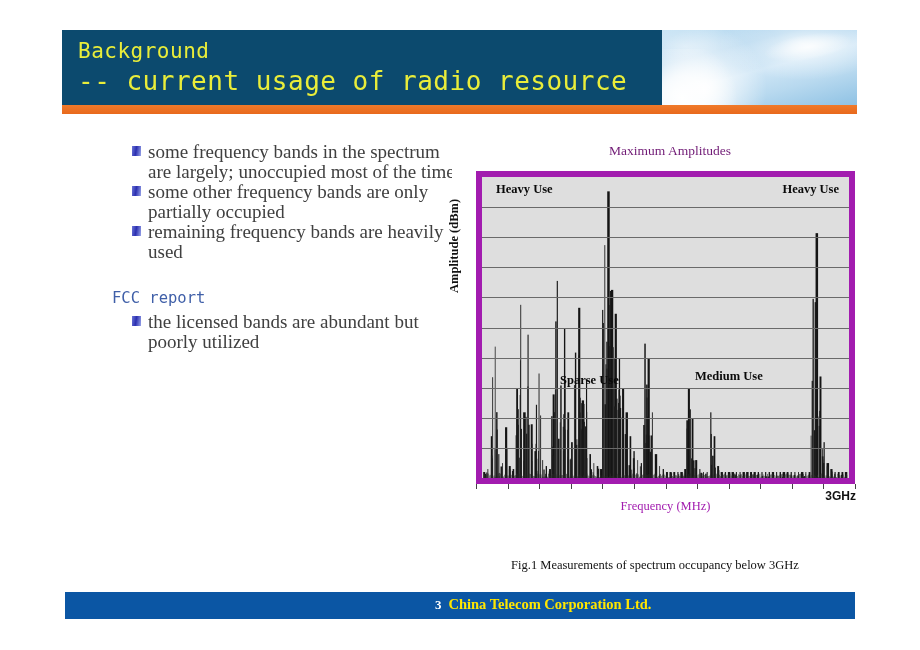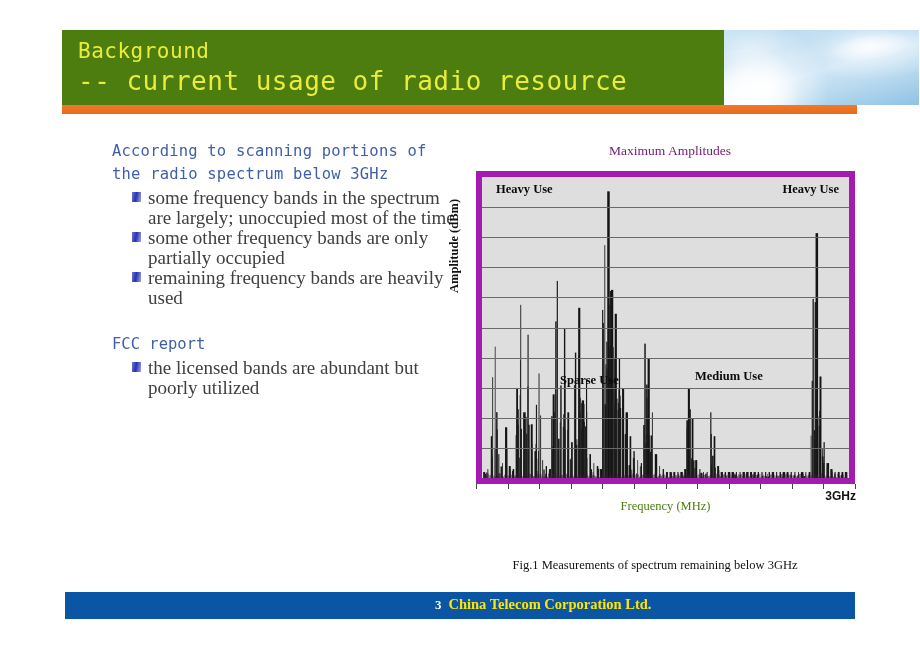--- a/index.html
+++ b/index.html
@@ -6,22 +6,22 @@
   body{
     width:920px;height:650px;
     background:#ffffff;
     font-family:"Liberation Serif",serif;
     overflow:hidden;
     position:relative;
   }
 
   
   #header-band{
-    position:absolute;left:62px;top:30px;width:857px;height:75px;
-    background:#4d7c0f;
+    position:absolute;left:62px;top:30px;width:795px;height:75px;
+    background:#0c4a6e;
     box-sizing:border-box;
   }
   #header-band .title-wrap{
     position:absolute;left:16px;top:6px;
     font-family:"DejaVu Sans Mono","Liberation Mono",monospace;
     color:#e9ed3a;
     font-size:21px;
     line-height:30px;
     letter-spacing:0.5px;
     font-weight:500;
@@ -114,21 +114,21 @@
     font-size:12.5px;color:#0a0a0a;z-index:5;
   }
   #annot-heavy-left{left:14px;top:5px;}
   #annot-heavy-right{right:10px;top:5px;}
   #annot-sparse{left:78px;top:196px;}
   #annot-medium{left:213px;top:192px;}
   #x-ticks{position:absolute;left:24px;right:3px;top:341px;height:6px;}
   #x-ticks i{position:absolute;top:0;width:1px;height:5px;background:#444;}
   #x-axis-label{
     position:absolute;left:24px;right:3px;top:356px;text-align:center;
-    font-family:"Liberation Serif",serif;font-size:12.5px;color:#4d7c0f;
+    font-family:"Liberation Serif",serif;font-size:12.5px;color:#a21caf;
   }
   #ghz-label{
     position:absolute;right:2px;top:346px;
     font-family:"Liberation Sans",sans-serif;font-weight:bold;font-size:12px;color:#111;
   }
   #fig-caption{
     position:absolute;left:452px;top:558px;width:406px;text-align:center;
     font-family:"Liberation Serif",serif;font-size:12.5px;color:#111;
   }
 
@@ -156,21 +156,20 @@
 
   <div id="header-logo">
     <div class="sun"></div>
     <div class="cloudstreak"></div>
   </div>
 </div>
 <div id="header-accent"></div>
 
 <div id="content-left">
 
-  <div class="lead-head">According to scanning portions of the radio spectrum below 3GHz</div>
 
   <ul class="bullets">
     <li>
       <span class="bsq"></span>
       <span>some frequency bands in the spectrum are largely; unoccupied most of the time</span>
     </li>
     <li>
       <span class="bsq"></span>
       <span>some other frequency bands are only partially occupied</span>
     </li>
@@ -857,18 +856,18 @@
       <i style="left: 66.6667%;"></i>
       <i style="left: 75%;"></i>
       <i style="left: 83.3333%;"></i>
       <i style="left: 91.6667%;"></i>
       <i style="left: 100%;"></i>
     </div>
   <div id="x-axis-label">Frequency (MHz)</div>
   <div id="ghz-label">3GHz</div>
 </div>
 
-<div id="fig-caption">Fig.1  Measurements of spectrum remaining below 3GHz</div>
+<div id="fig-caption">Fig.1  Measurements of spectrum occupancy below 3GHz</div>
 
 <div id="footer-band">
   <div class="slide-no">3</div>
   <div class="company">China Telecom Corporation Ltd.</div>
 </div>
 
 </body></html>

